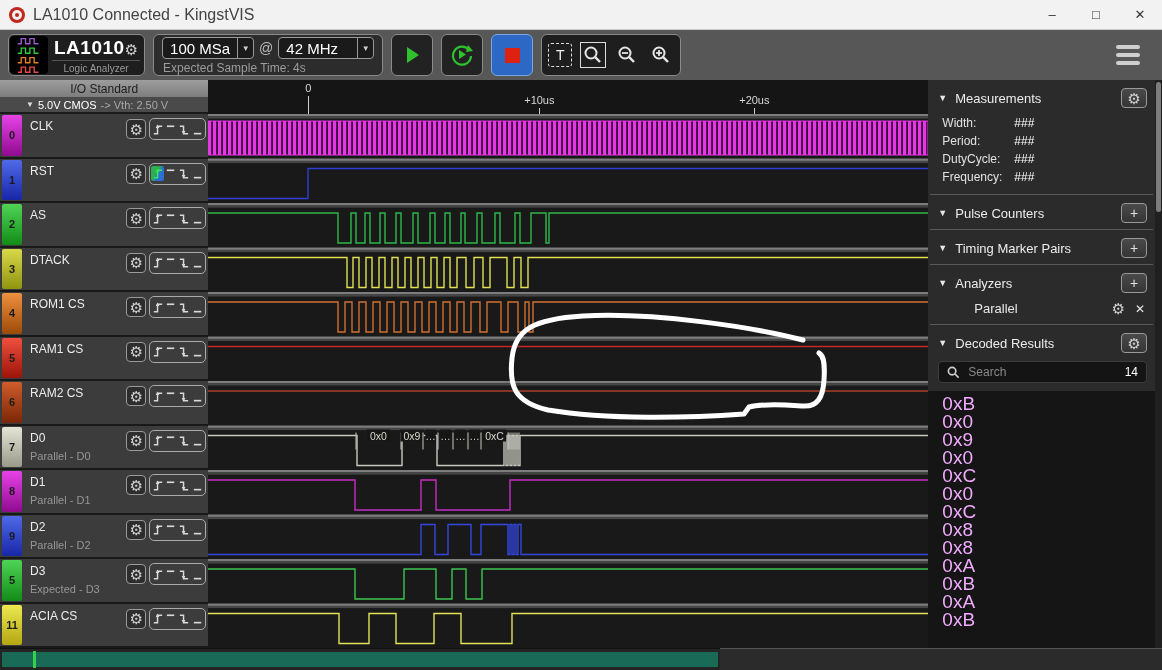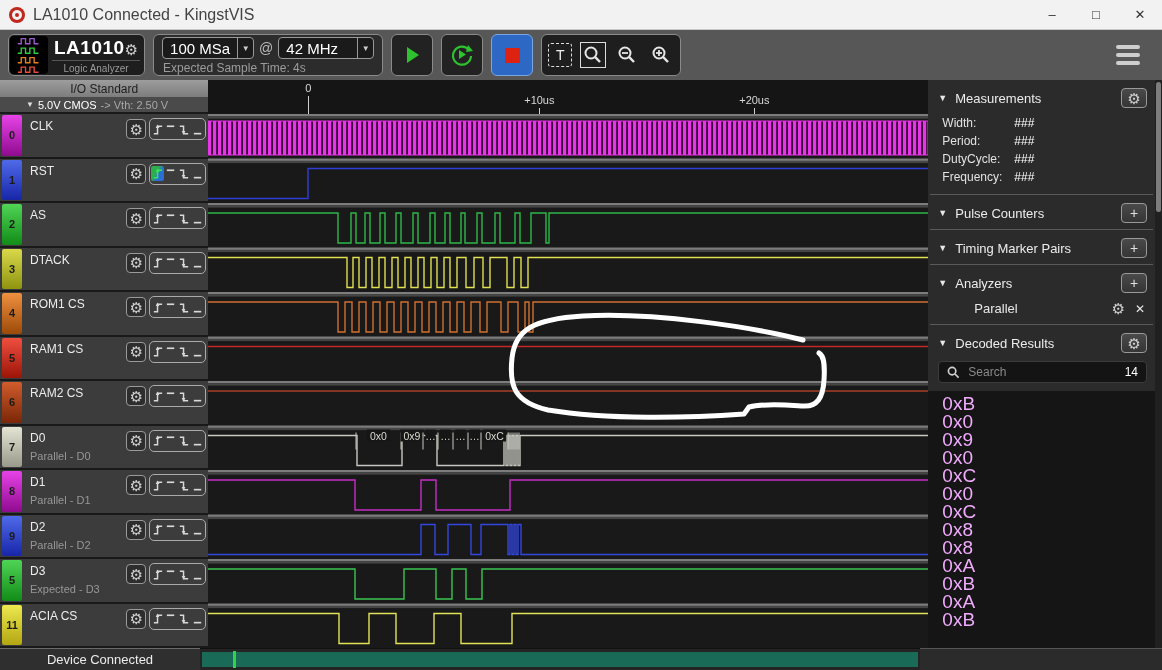--- a/index.html
+++ b/index.html
@@ -819,19 +819,18 @@
         <div class="decoded-item">0xA</div>
         <div class="decoded-item">0xB</div>
       </div>
     <div class="rp-scrollbar">
       <div class="rp-scroll-handle"></div>
     </div>
   </div>
 </div>
 
 <div class="bottombar">
-  <div class="status-box">Device Connected</div>
   <div class="capture-bar">
     <div class="capture-fill"></div>
     <div class="capture-marker"></div>
   </div>
   <div class="bottom-right"></div>
 </div>
 
 </body></html>

